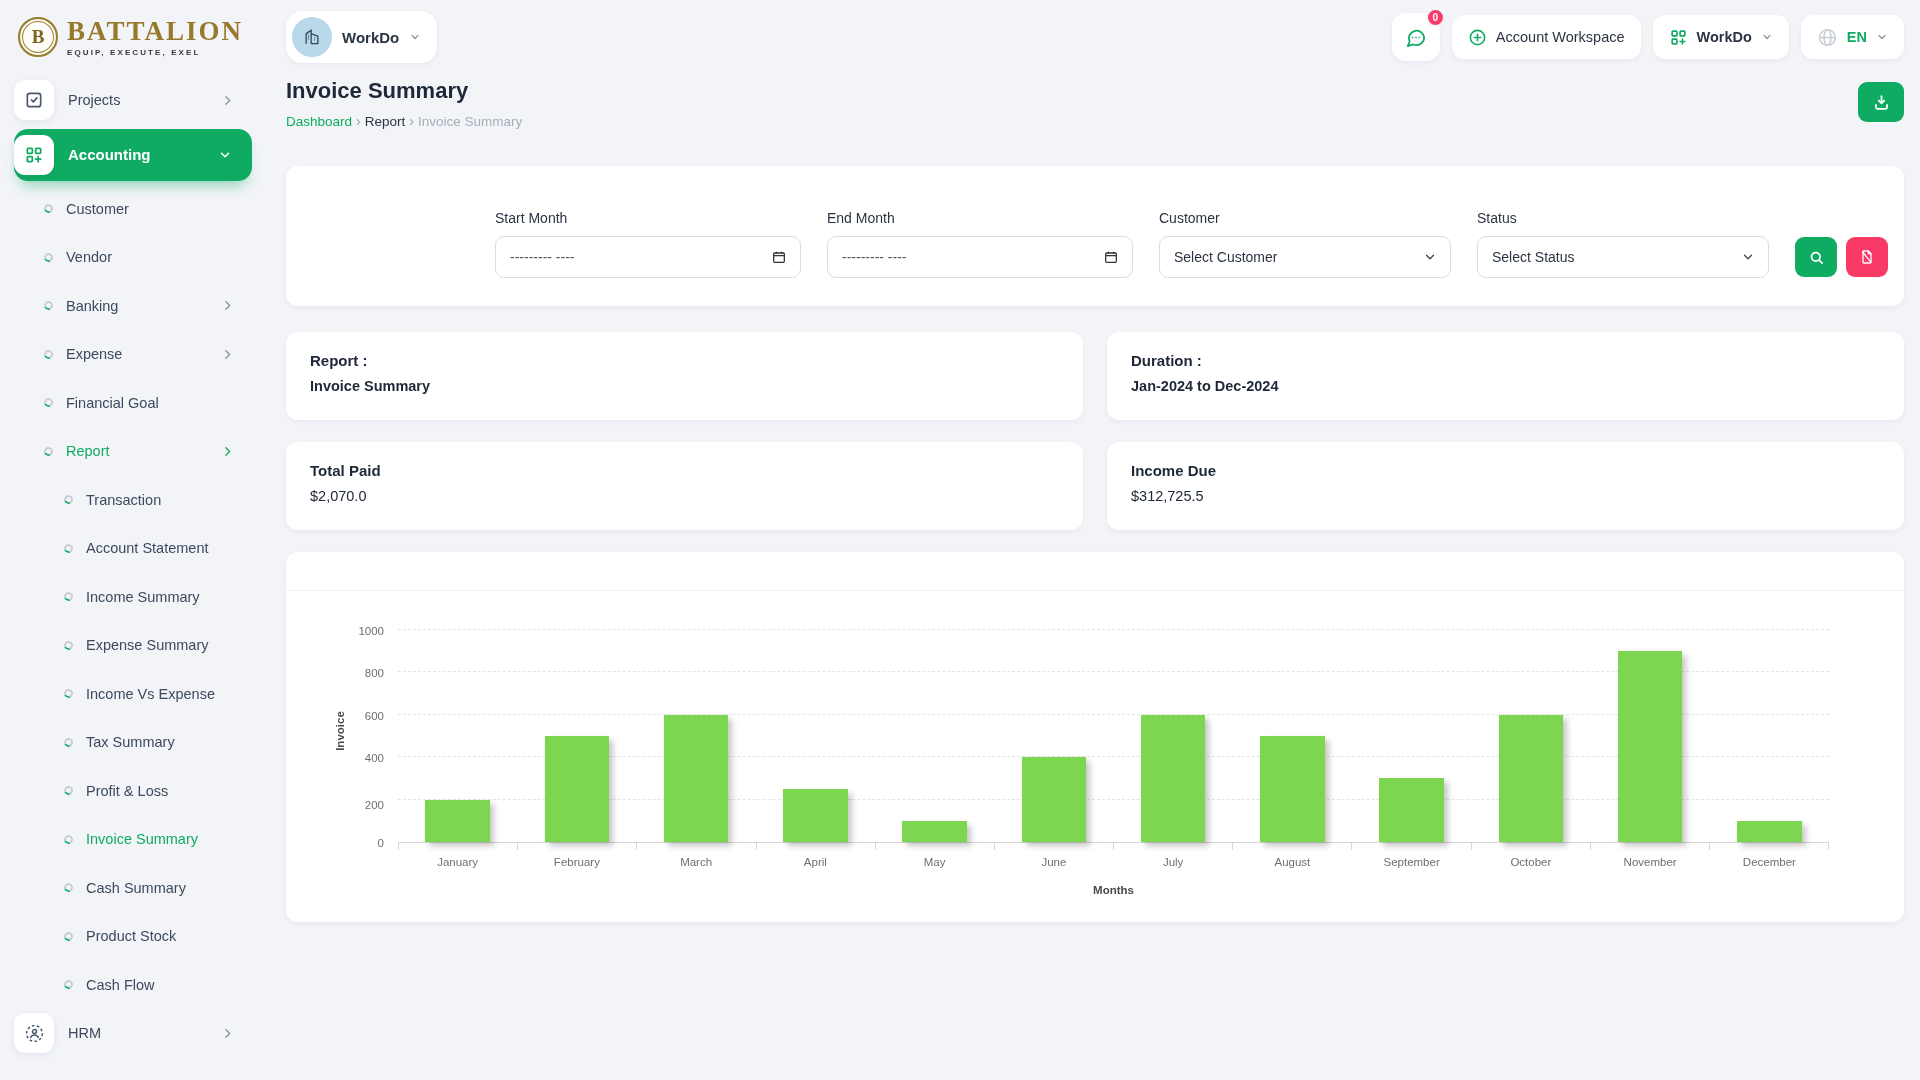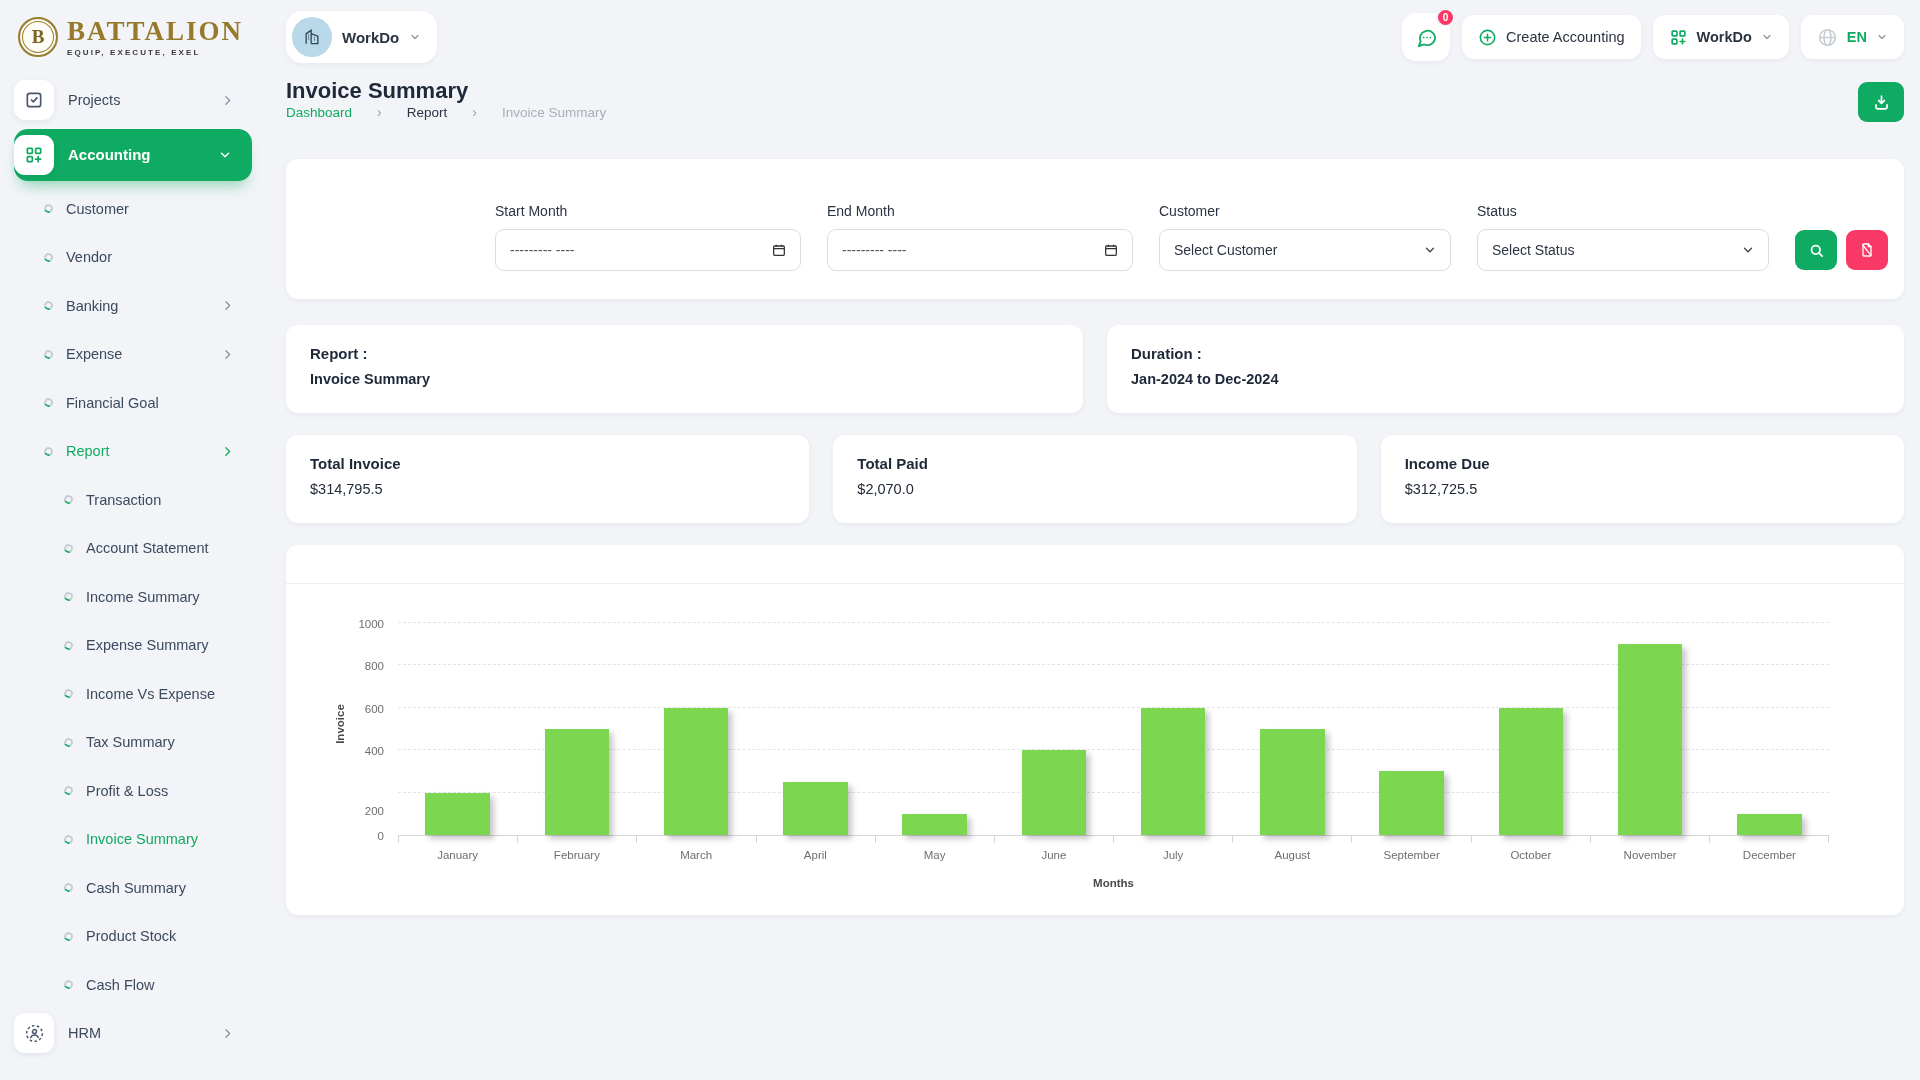--- a/index.html
+++ b/index.html
@@ -56,21 +56,21 @@
               gap:9px; padding:0 16px; cursor:pointer; font-size:14.5px; color:#2b3443;
               box-shadow:0 2px 5px rgba(30,45,70,.05); }
   .pill-btn .lbl { font-weight:700; }
   .pill-btn.light .lbl { font-weight:400; }
   .lang-code { color:#10ab62; font-weight:700; font-size:14.5px; }
 
   
   .content { padding:12px 16px 0 24px; flex:1; }
   .title-row { display:flex; align-items:flex-start; justify-content:space-between; }
   h1 { font-size:22px; font-weight:700; color:#1e2838; }
-  .crumbs { font-size:13.5px; display:flex; align-items:center; gap:25px; }
+  .crumbs { margin-top:9px; font-size:13.5px; display:flex; align-items:center; gap:4px; }
   .crumbs .sep { color:#9aa2ae; font-size:14px; }
   .crumb-link { color:#10ab62; cursor:pointer; }
   .crumb-mid { color:#2b3443; cursor:pointer; }
   .crumb-cur { color:#a8afba; }
   .dl-btn { width:46px; height:40px; background:#10ab62; border:none; border-radius:9px;
             display:flex; align-items:center; justify-content:center; cursor:pointer; margin-top:4px; }
 
   .card { background:#fff; border-radius:12px; box-shadow:0 2px 5px rgba(25,39,62,.05); }
 
   .filter-card { margin-top:37px; padding:44px 16px 28px 20px; }
@@ -292,21 +292,21 @@
               <circle cx="16" cy="12" r="0.9" fill="#10ab62" stroke="none"></circle>
             </svg>
           <span class="badge">0</span>
         </div>
 
         <div class="pill-btn light">
           <svg width="19" height="19" viewBox="0 0 24 24" fill="none" stroke="#10ab62" stroke-width="2">
               <circle cx="12" cy="12" r="9"></circle>
               <path d="M12 8v8M8 12h8" stroke-linecap="round"></path>
             </svg>
-          <span class="lbl">Create Accounting</span>
+          <span class="lbl">Account Workspace</span>
         </div>
 
         <div class="pill-btn">
           <svg width="19" height="19" viewBox="0 0 24 24" fill="none" stroke="#10ab62" stroke-width="2.1">
               <rect x="4" y="4" width="6" height="6" rx="1"></rect>
               <rect x="14" y="4" width="6" height="6" rx="1"></rect>
               <rect x="4" y="14" width="6" height="6" rx="1"></rect>
               <path d="M17 14v6M14 17h6" stroke-linecap="round"></path>
             </svg>
           <span class="lbl">WorkDo</span>
@@ -418,42 +418,38 @@
           <div class="card-value">Invoice Summary</div>
         </div>
         <div class="card">
           <div class="card-title">Duration :</div>
           <div class="card-value">Jan-2024 to Dec-2024</div>
         </div>
       </div>
 
       <div class="totals" id="totals-row">
           <div class="card">
-            <div class="card-title">Total Invoice</div>
-            <div class="card-value">$314,795.5</div>
-          </div>
-          <div class="card">
             <div class="card-title">Total Paid</div>
             <div class="card-value">$2,070.0</div>
           </div>
           <div class="card">
             <div class="card-title">Income Due</div>
             <div class="card-value">$312,725.5</div>
           </div>
         </div>
 
       <div class="card chart-card">
         <div class="tab-divider"></div>
 
         <div class="chart-wrap">
           <div class="y-title">Invoice</div>
           <div class="plot" id="plot">
               <span class="ytick" style="bottom: -7px;">0</span>
               <div class="gridline" style="bottom: 42.4px;"></div>
-              <span class="ytick" style="bottom: 18px;">200</span>
+              <span class="ytick" style="bottom: 31px;">200</span>
               <div class="gridline" style="bottom: 84.8px;"></div>
               <span class="ytick" style="bottom: 77.8px;">400</span>
               <div class="gridline" style="bottom: 127.2px;"></div>
               <span class="ytick" style="bottom: 120.2px;">600</span>
               <div class="gridline" style="bottom: 169.6px;"></div>
               <span class="ytick" style="bottom: 162.6px;">800</span>
               <div class="gridline" style="bottom: 212px;"></div>
               <span class="ytick" style="bottom: 205px;">1000</span>
               <div class="bars">
                 <div class="slot">

